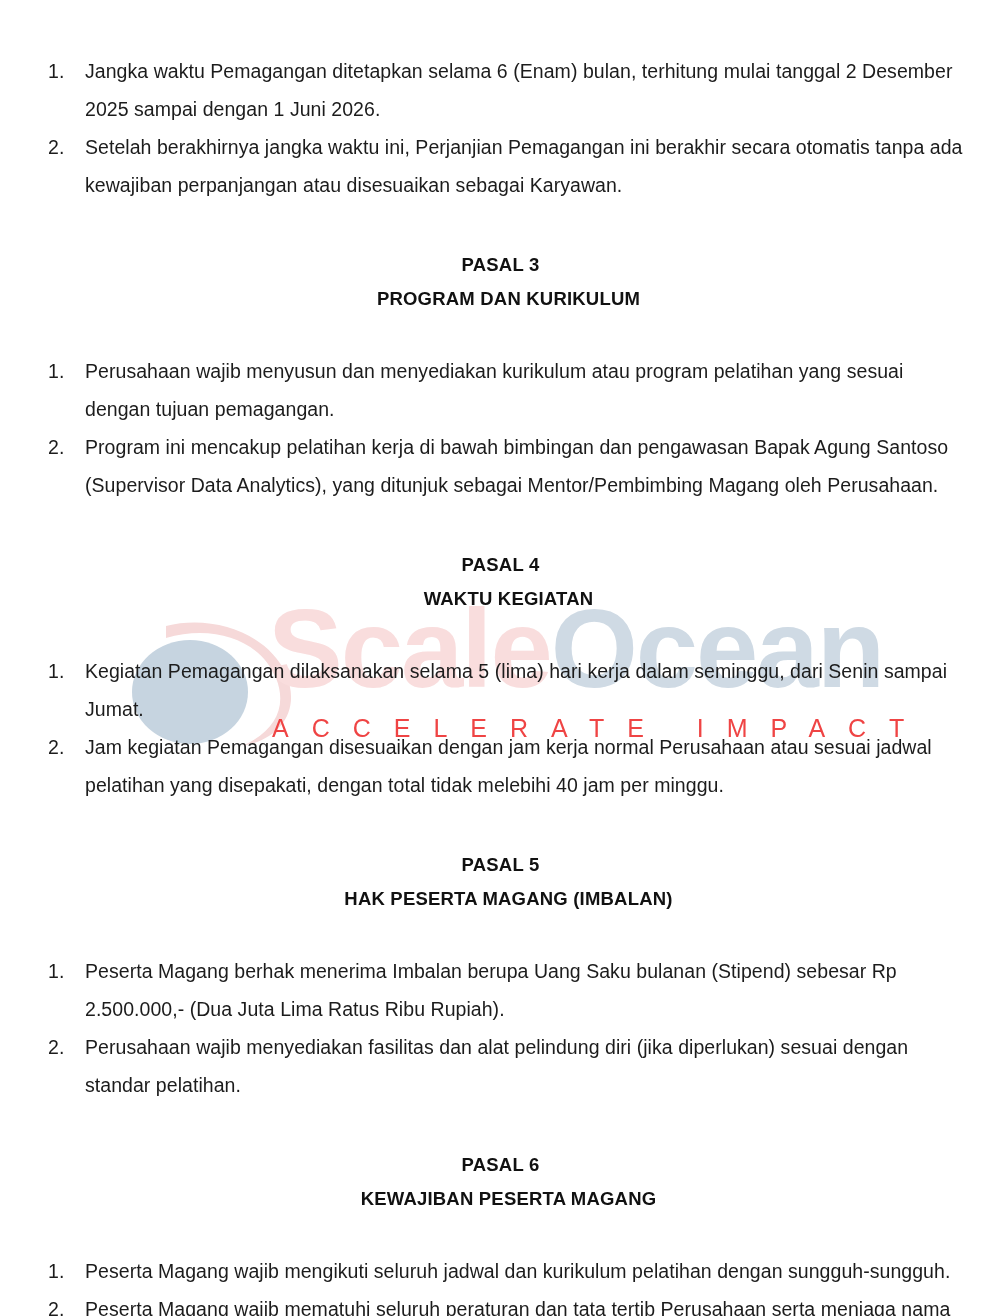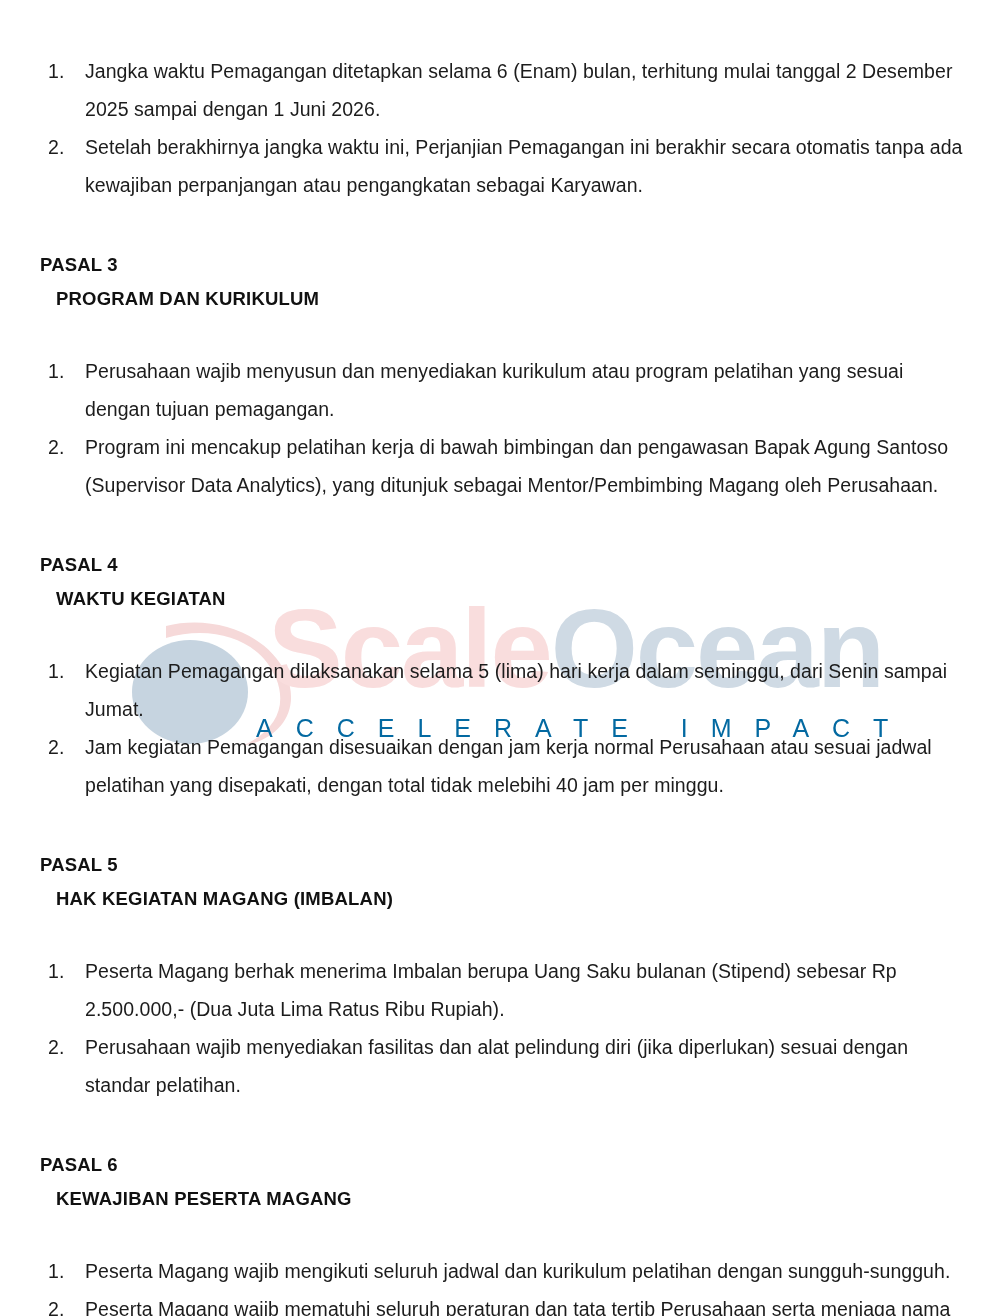--- a/index.html
+++ b/index.html
@@ -46,27 +46,27 @@
     font-size: 112px;
     font-weight: 700;
     line-height: 118px;
     letter-spacing: -2px;
     white-space: nowrap;
   }
   .wm-scale { color: #f9dddd; }
   .wm-ocean { color: #cfdae4; }
   #wm-tagline {
     position: absolute;
-    left: 256px;
+    left: 272px;
     top: 132px;
     width: 730px;
     font-size: 25px;
     font-weight: 400;
     letter-spacing: 23px;
-    color: #0369a1;
+    color: #ef4444;
     white-space: nowrap;
   }
 
   
   #content {
     position: relative;
     z-index: 2;
     padding: 0;
   }
 
@@ -90,21 +90,21 @@
     left: 48px;
     top: 0;
     width: 30px;
     text-align: left;
     font-size: 19.5px;
     line-height: 38px;
     color: #1c1c1c;
   }
 
   .heading-block {
-    margin-left: 40px;
+    text-align: center;
   }
   .pasal {
     font-size: 18.5px;
     font-weight: 700;
     line-height: 34px;
     color: #111111;
     letter-spacing: 0.2px;
   }
   .pasal-sub {
     font-size: 18.5px;
@@ -147,21 +147,21 @@
 
     <div class="sec">
       <div style="height:52px"></div>
       <div class="ol">
         <div class="li">
           <span class="num">1.</span>
           <span>Jangka waktu Pemagangan ditetapkan selama 6 (Enam) bulan, terhitung mulai tanggal 2 Desember 2025 sampai dengan 1 Juni 2026.</span>
         </div>
         <div class="li">
           <span class="num">2.</span>
-          <span>Setelah berakhirnya jangka waktu ini, Perjanjian Pemagangan ini berakhir secara otomatis tanpa ada kewajiban perpanjangan atau pengangkatan sebagai Karyawan.</span>
+          <span>Setelah berakhirnya jangka waktu ini, Perjanjian Pemagangan ini berakhir secara otomatis tanpa ada kewajiban perpanjangan atau disesuaikan sebagai Karyawan.</span>
         </div>
       </div>
     </div>
 
     <div class="sec">
       <div class="gap-before-heading"></div>
       <div class="heading-block">
         <div class="pasal">PASAL 3</div>
         <div class="pasal-sub">PROGRAM DAN KURIKULUM</div>
       </div>
@@ -194,21 +194,21 @@
           <span class="num">2.</span>
           <span>Jam kegiatan Pemagangan disesuaikan dengan jam kerja normal Perusahaan atau sesuai jadwal pelatihan yang disepakati, dengan total tidak melebihi 40 jam per minggu.</span>
         </div>
       </div>
     </div>
 
     <div class="sec">
       <div class="gap-before-heading"></div>
       <div class="heading-block">
         <div class="pasal">PASAL 5</div>
-        <div class="pasal-sub">HAK KEGIATAN MAGANG (IMBALAN)</div>
+        <div class="pasal-sub">HAK PESERTA MAGANG (IMBALAN)</div>
       </div>
       <div class="gap-after-heading"></div>
       <div class="ol">
         <div class="li">
           <span class="num">1.</span>
           <span>Peserta Magang berhak menerima Imbalan berupa Uang Saku bulanan (Stipend) sebesar Rp 2.500.000,- (Dua Juta Lima Ratus Ribu Rupiah).</span>
         </div>
         <div class="li">
           <span class="num">2.</span>
           <span>Perusahaan wajib menyediakan fasilitas dan alat pelindung diri (jika diperlukan) sesuai dengan standar pelatihan.</span>

